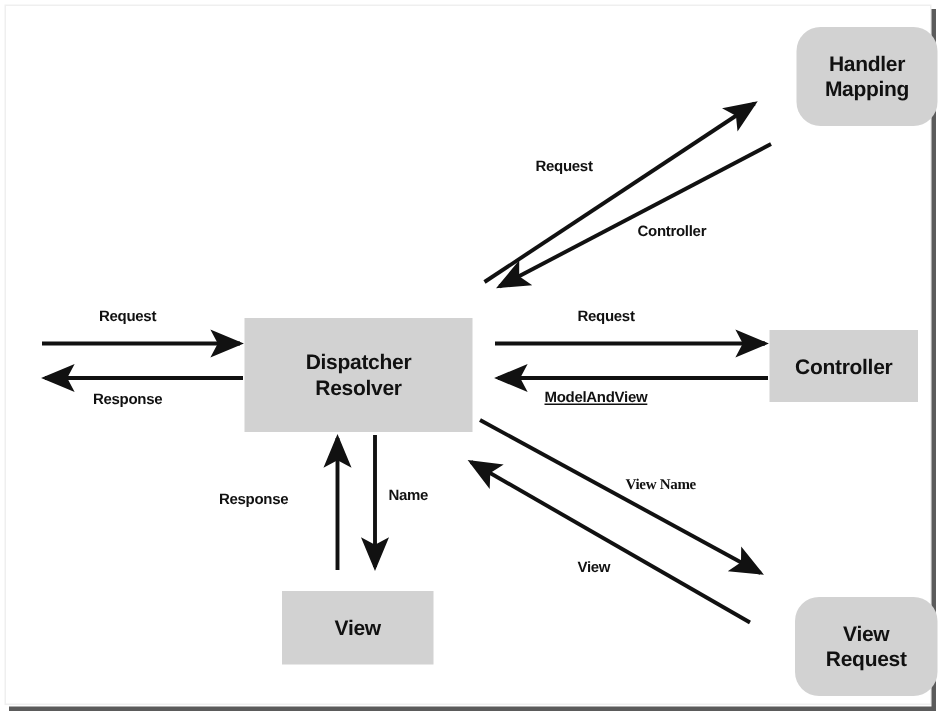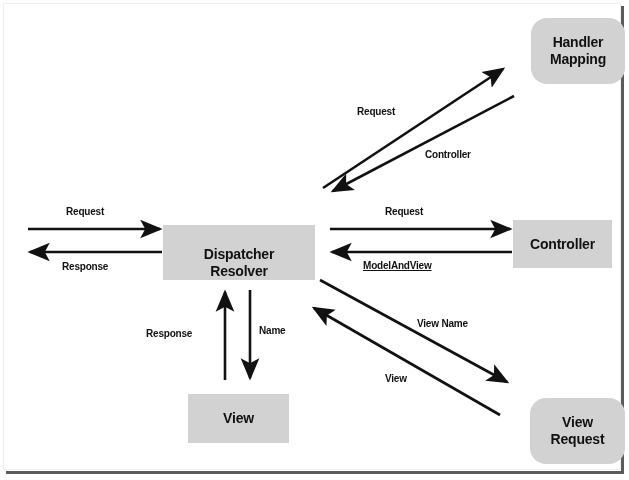--- a/index.html
+++ b/index.html
@@ -114,21 +114,21 @@
 
       <line x1="320" y1="280" x2="507" y2="382" stroke="#111111" stroke-width="2.6" marker-end="url(#ah)"></line>
 
       <line x1="500" y1="415" x2="314" y2="308" stroke="#111111" stroke-width="2.6" marker-end="url(#ah)"></line>
 
       <line x1="225" y1="380" x2="225" y2="292" stroke="#111111" stroke-width="2.6" marker-end="url(#ah)"></line>
 
       <line x1="250" y1="290" x2="250" y2="378" stroke="#111111" stroke-width="2.6" marker-end="url(#ah)"></line>
     </svg>
 
-    <div class="node" style="left:163px; top:225px; width:152px; height:55px;align-items:flex-end;">
+    <div class="node" style="left:163px; top:212px; width:152px; height:76px;">
       <div>
         <div>Dispatcher</div>
         <div>Resolver</div>
       </div>
     </div>
 
     <div class="node rounded" style="left:514px; top:18px; width:94px; height:66px;">
       <div>
         <div>Handler</div>
         <div>Mapping</div>
@@ -155,21 +155,21 @@
     <div class="label" style="left:62px; top:260px;">Response</div>
 
     <div class="label" style="left:357px; top:105px;">Request</div>
 
     <div class="label" style="left:425px; top:148px;">Controller</div>
 
     <div class="label" style="left:385px; top:205px;">Request</div>
 
     <div class="label" style="left:363px; top:259px;text-decoration:underline;">ModelAndView</div>
 
-    <div class="label" style="left:417px; top:317px;">View Name</div>
+    <div class="label" style="left:417px; top:317px;font-family:Liberation Serif, serif;">View Name</div>
 
     <div class="label" style="left:385px; top:372px;">View</div>
 
     <div class="label" style="left:146px; top:327px;">Response</div>
 
     <div class="label" style="left:259px; top:324px;">Name</div>
 
   </div>
 </div>
 

